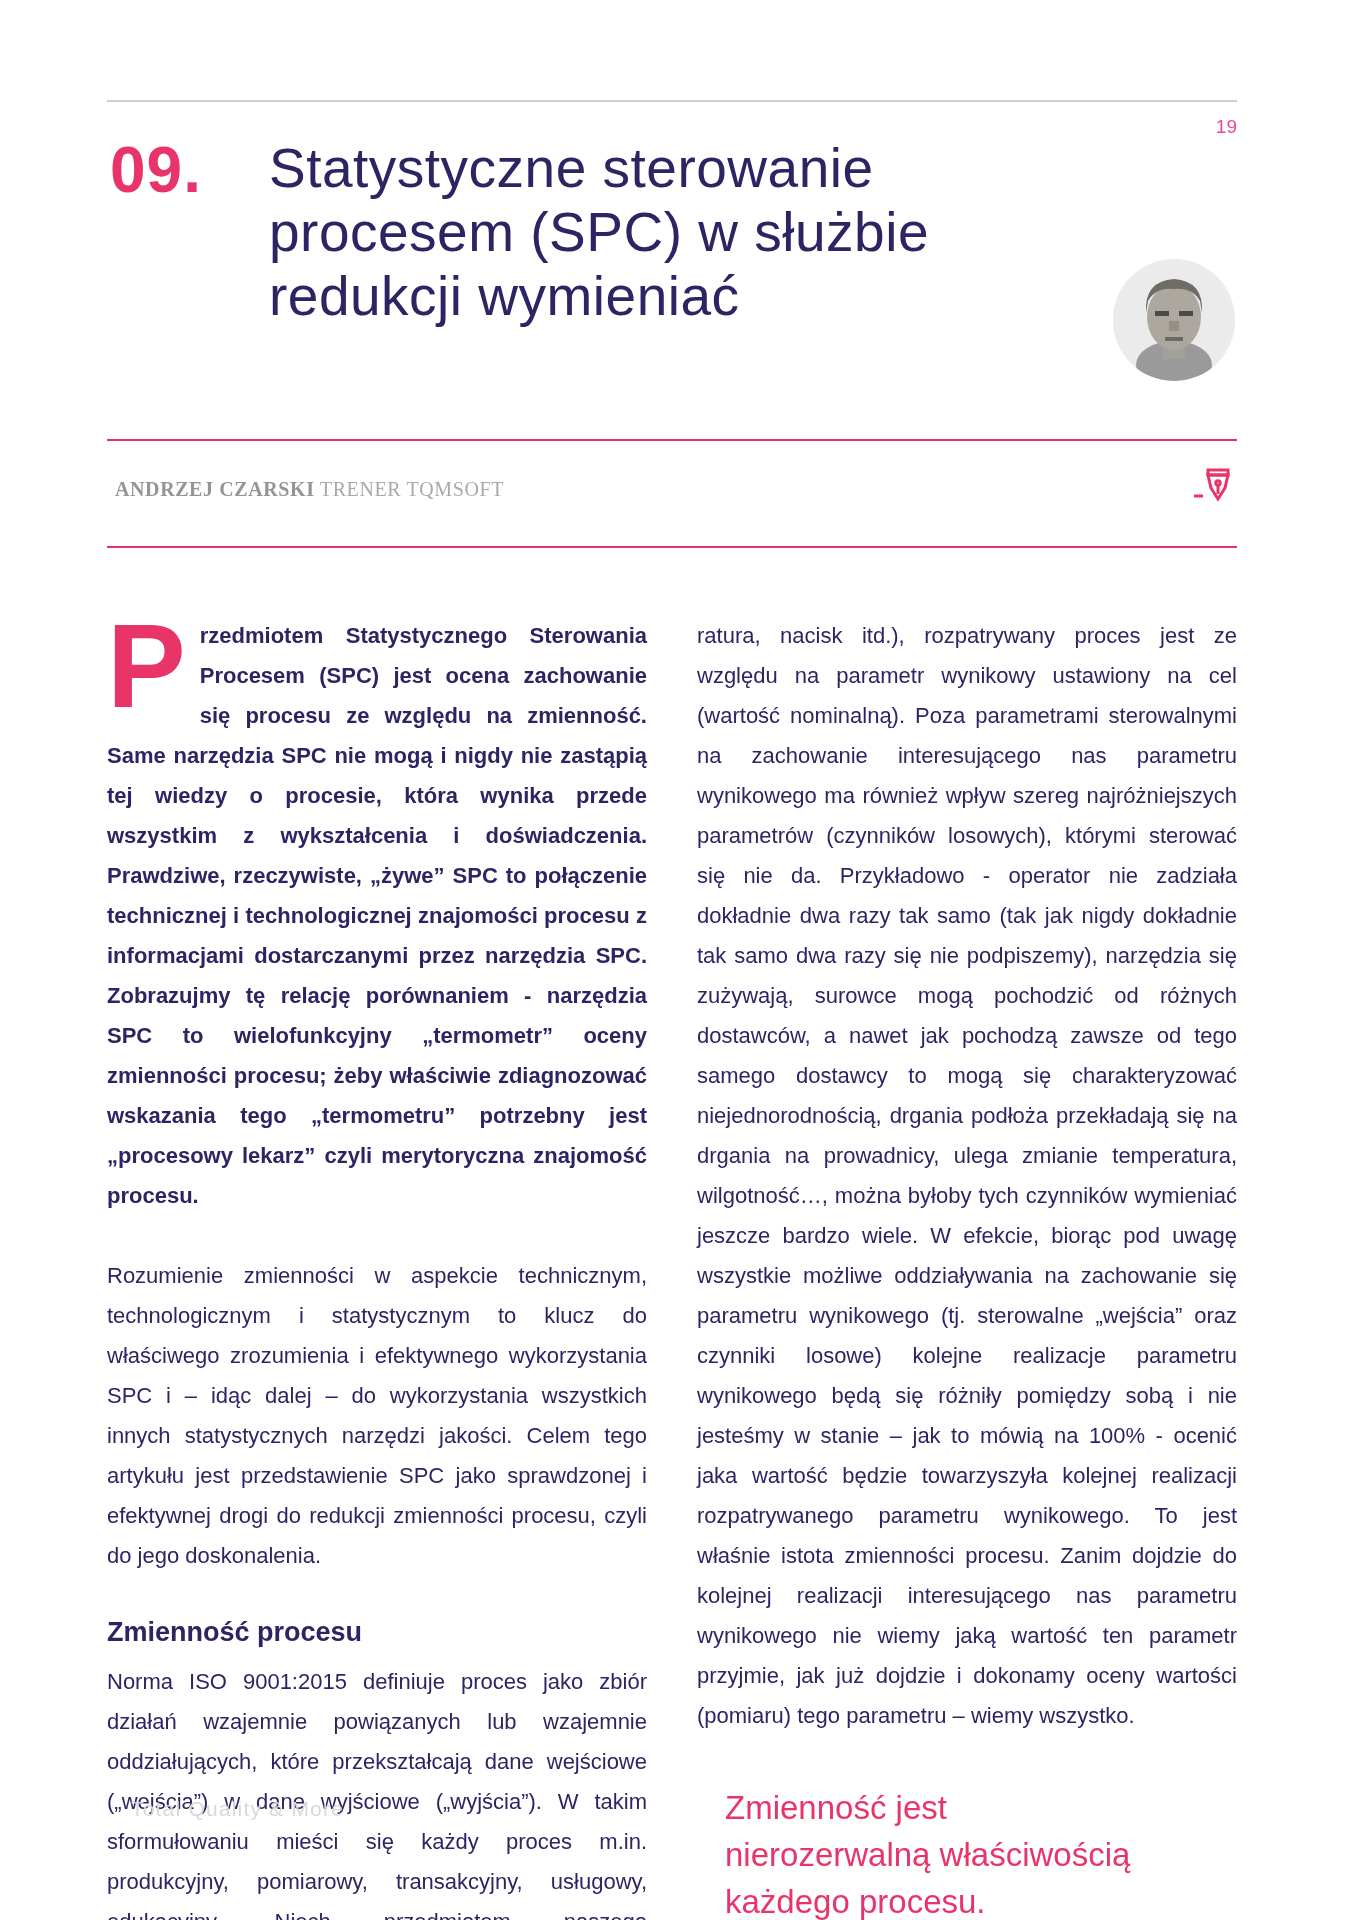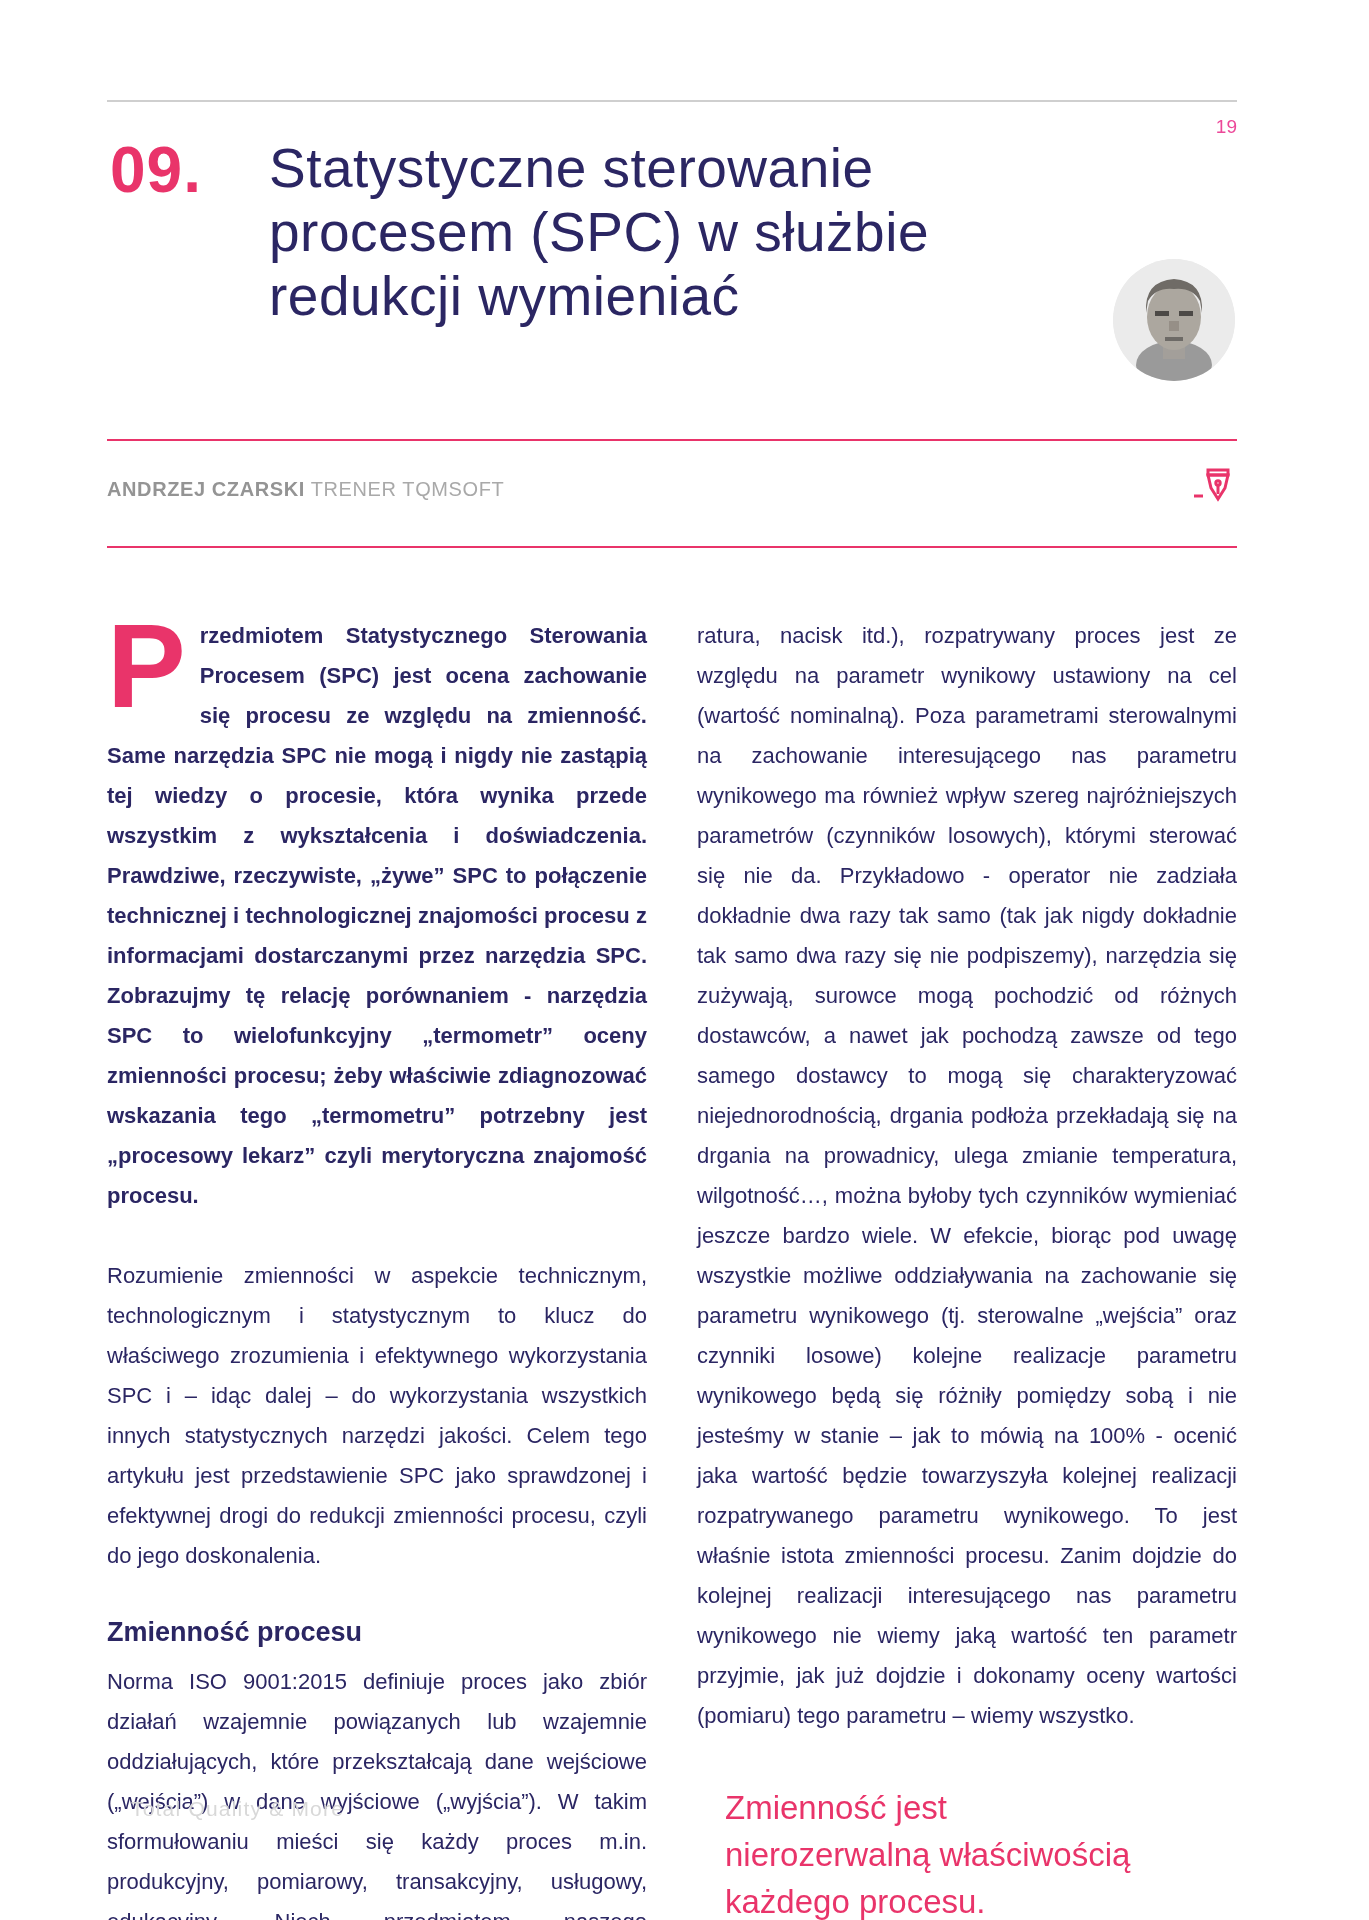--- a/index.html
+++ b/index.html
@@ -20,21 +20,21 @@
     font-size:19px;color:#ec4899;}
   .chapter-number{position:absolute;left:110px;top:138px;font-size:64px;font-weight:bold;
     color:var(--pink);letter-spacing:1px;line-height:1;}
   .title{position:absolute;left:226px;top:136px;width:800px;font-size:55px;font-weight:500;
     color:var(--navy);line-height:64px;letter-spacing:0.5px;margin-left:43px;}
   .avatar{position:absolute;left:1113px;top:259px;width:122px;height:122px;border-radius:50%;
     overflow:hidden;background:#ebebeb;}
   .rule-pink{position:absolute;left:107px;width:1130px;height:2px;background:var(--pink);}
   .rule-pink.r1{top:439px;}
   .rule-pink.r2{top:546px;}
-  .author-line{position:absolute;left:107px;top:478px;font-size:20px;letter-spacing:0.6px;}
+  .author-line{position:absolute;left:115px;top:478px;font-size:20px;letter-spacing:0.6px;font-family:Liberation Serif, serif;}
   .author-name{font-weight:bold;color:#949494;}
   .author-role{font-weight:400;color:#a9a9a9;}
   .pen-icon{position:absolute;left:1192px;top:466px;width:48px;height:42px;}
   .columns{position:absolute;left:107px;top:616px;width:1130px;display:flex;gap:50px;}
   .col{width:540px;color:var(--navy);font-size:22px;line-height:40px;text-align:justify;}
   .col p{margin:0 0 40px 0;}
   .lead{font-weight:bold;}
   .dropcap{float:left;font-size:118px;line-height:92px;font-weight:bold;color:var(--pink);
     padding:4px 14px 0 0;}
   .section-heading{font-size:27px;font-weight:bold;color:var(--navy);margin:38px 0 14px 0;

